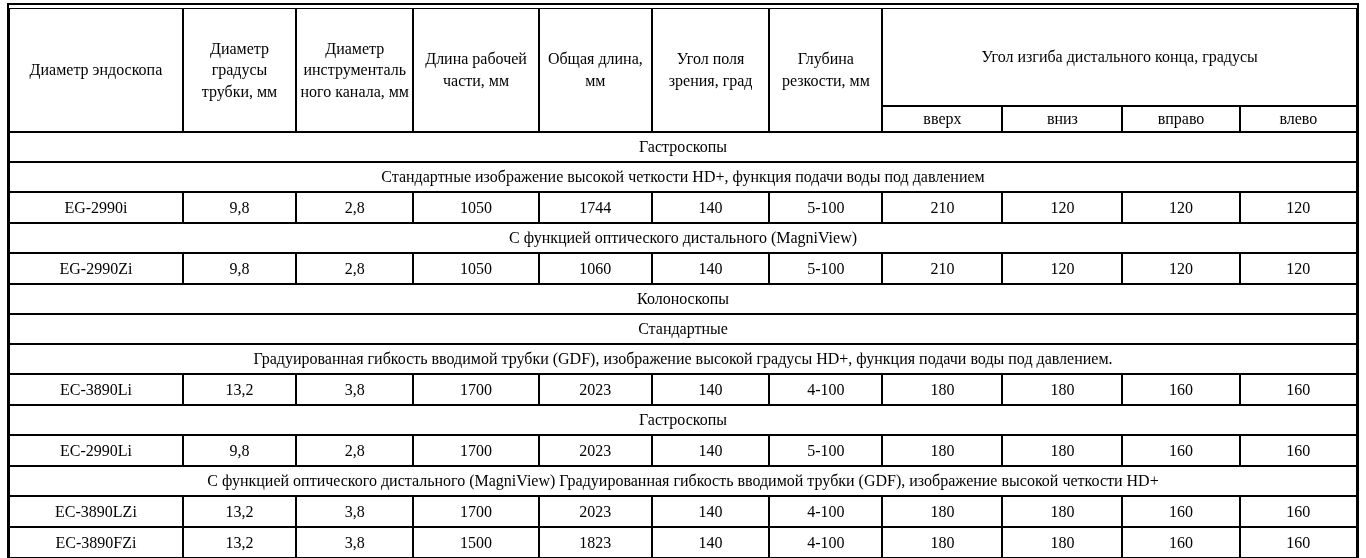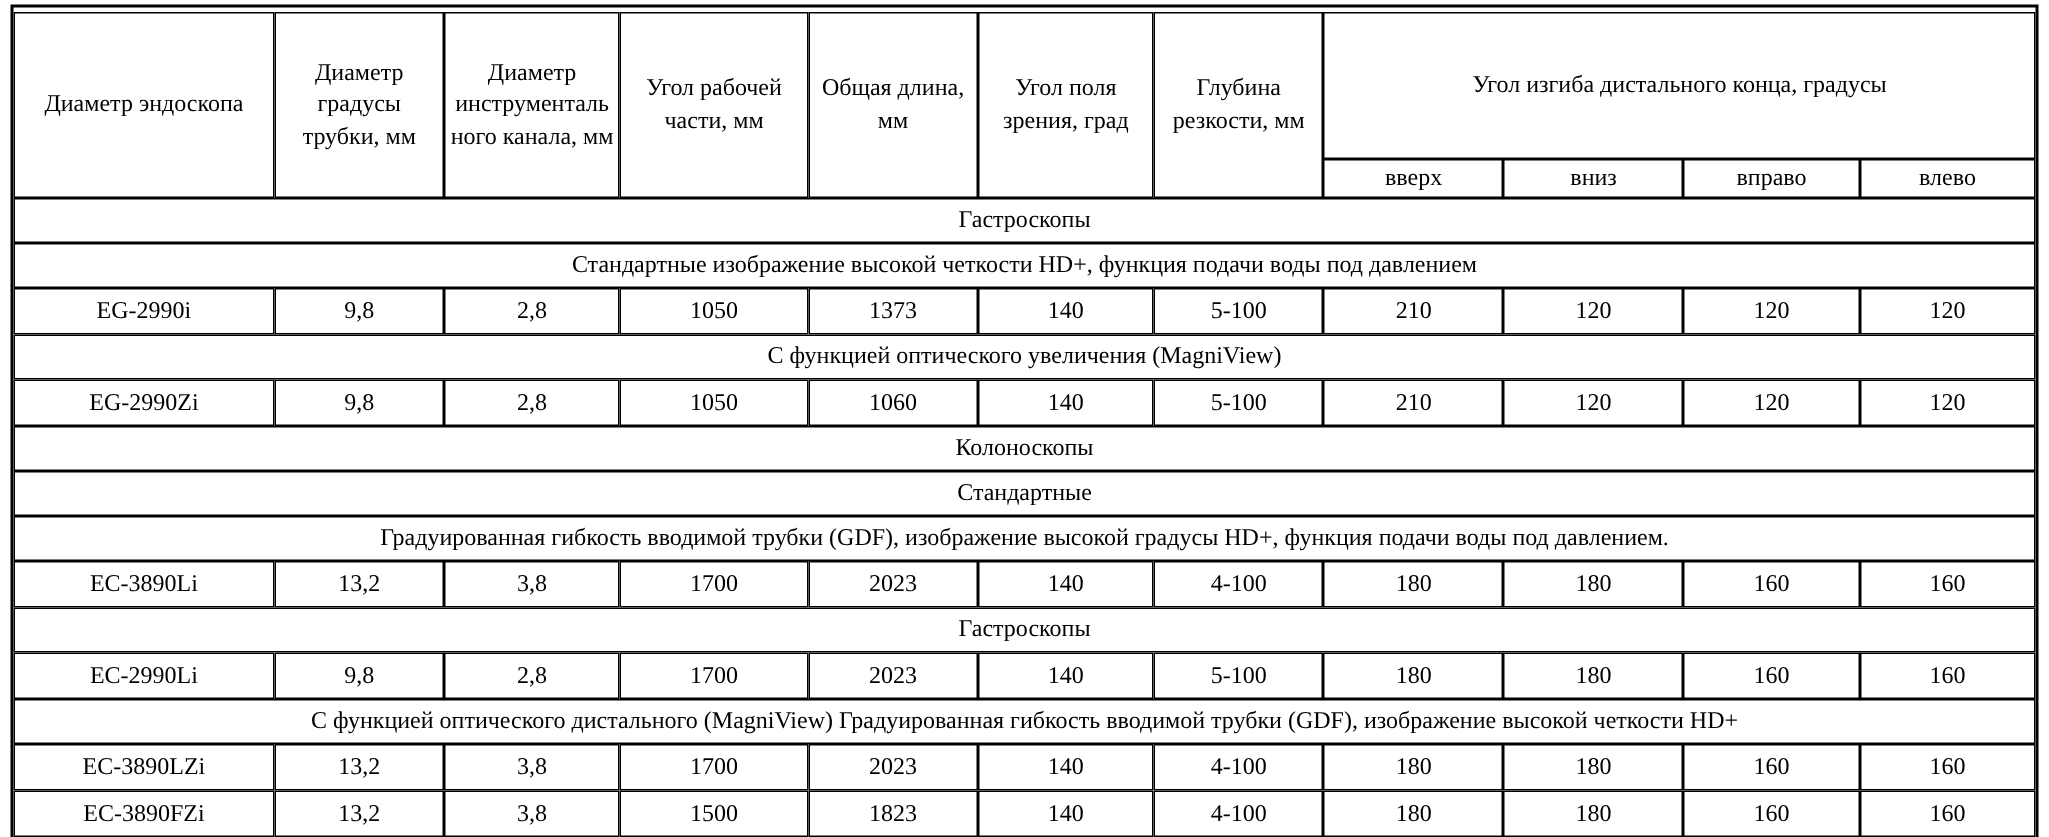--- a/index.html
+++ b/index.html
@@ -66,21 +66,21 @@
       <col style="width:8.9%">
       <col style="width:8.9%">
       <col style="width:8.7%">
       <col style="width:8.7%">
     </colgroup>
     <thead>
       <tr>
         <th class="main-col" rowspan="2">Диаметр эндоскопа</th>
         <th class="main-col" rowspan="2">Диаметр градусы трубки, мм</th>
         <th class="main-col" rowspan="2">Диаметр инструментального канала, мм</th>
-        <th class="main-col" rowspan="2">Угол рабочей части, мм</th>
+        <th class="main-col" rowspan="2">Длина рабочей части, мм</th>
         <th class="main-col" rowspan="2">Общая длина, мм</th>
         <th class="main-col" rowspan="2">Угол поля зрения, град</th>
         <th class="main-col" rowspan="2">Глубина резкости, мм</th>
         <th class="group-header" colspan="4">Угол изгиба дистального конца, градусы</th>
       </tr>
       <tr class="dir-row">
         <th>вверх</th>
         <th>вниз</th>
         <th>вправо</th>
         <th>влево</th>
@@ -91,30 +91,30 @@
           <td colspan="11" class="section">Гастроскопы</td>
         </tr>
         <tr>
           <td colspan="11" class="section">Стандартные изображение высокой четкости HD+, функция подачи воды под давлением</td>
         </tr>
         <tr>
           <td class="model">EG-2990i</td>
           <td class="num">9,8</td>
           <td class="num">2,8</td>
           <td class="num">1050</td>
-          <td class="num">1373</td>
+          <td class="num">1744</td>
           <td class="num">140</td>
           <td class="num">5-100</td>
           <td class="num">210</td>
           <td class="num">120</td>
           <td class="num">120</td>
           <td class="num">120</td>
         </tr>
         <tr>
-          <td colspan="11" class="section">С функцией оптического увеличения (MagniView)</td>
+          <td colspan="11" class="section">С функцией оптического дистального (MagniView)</td>
         </tr>
         <tr>
           <td class="model">EG-2990Zi</td>
           <td class="num">9,8</td>
           <td class="num">2,8</td>
           <td class="num">1050</td>
           <td class="num">1060</td>
           <td class="num">140</td>
           <td class="num">5-100</td>
           <td class="num">210</td>

